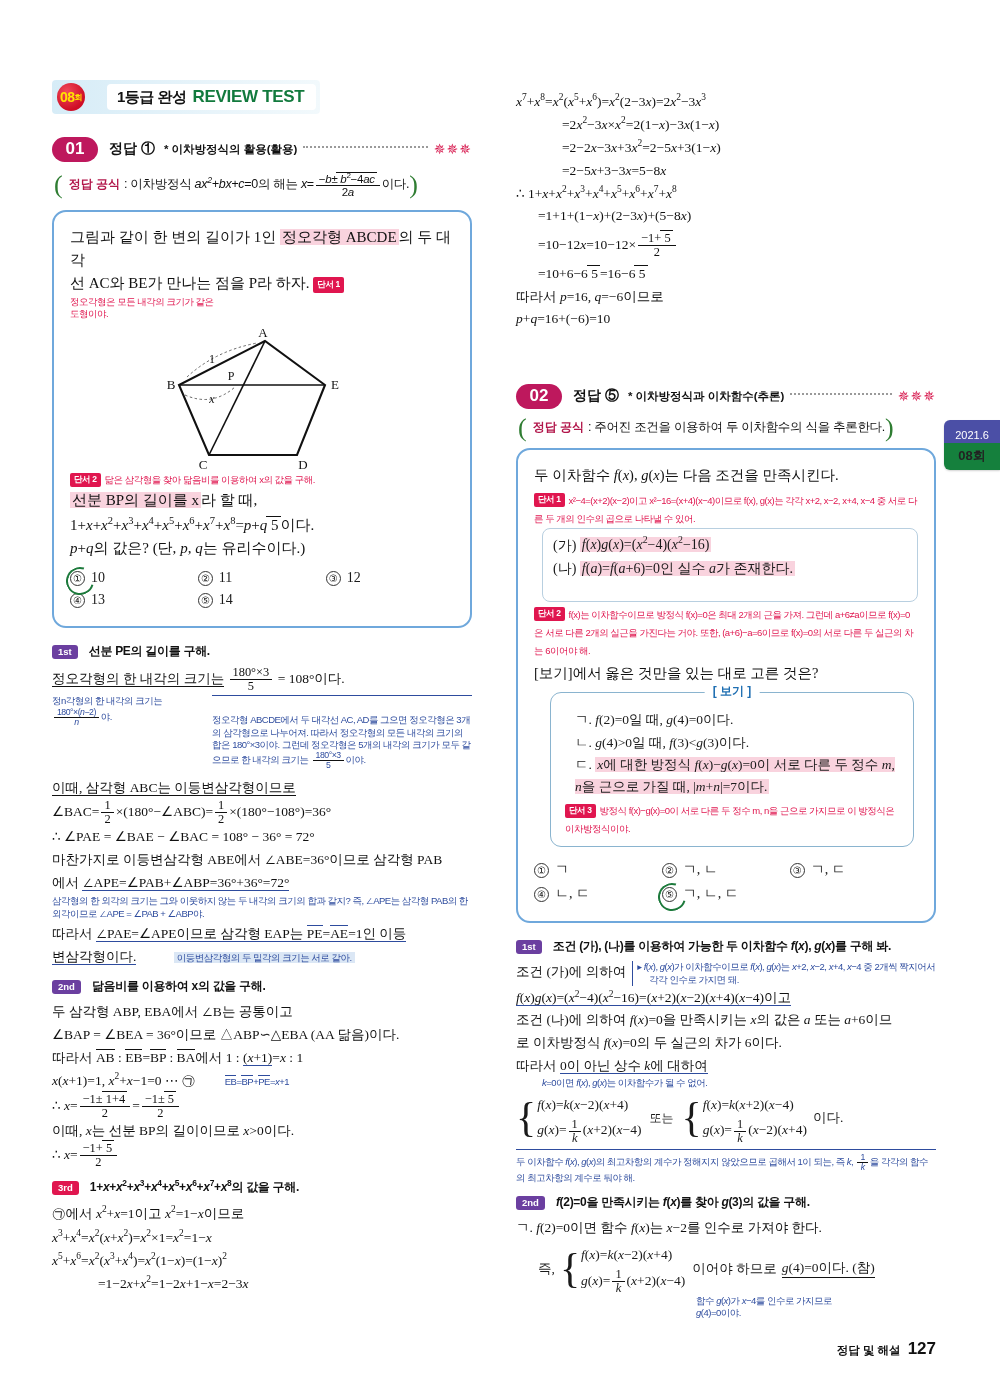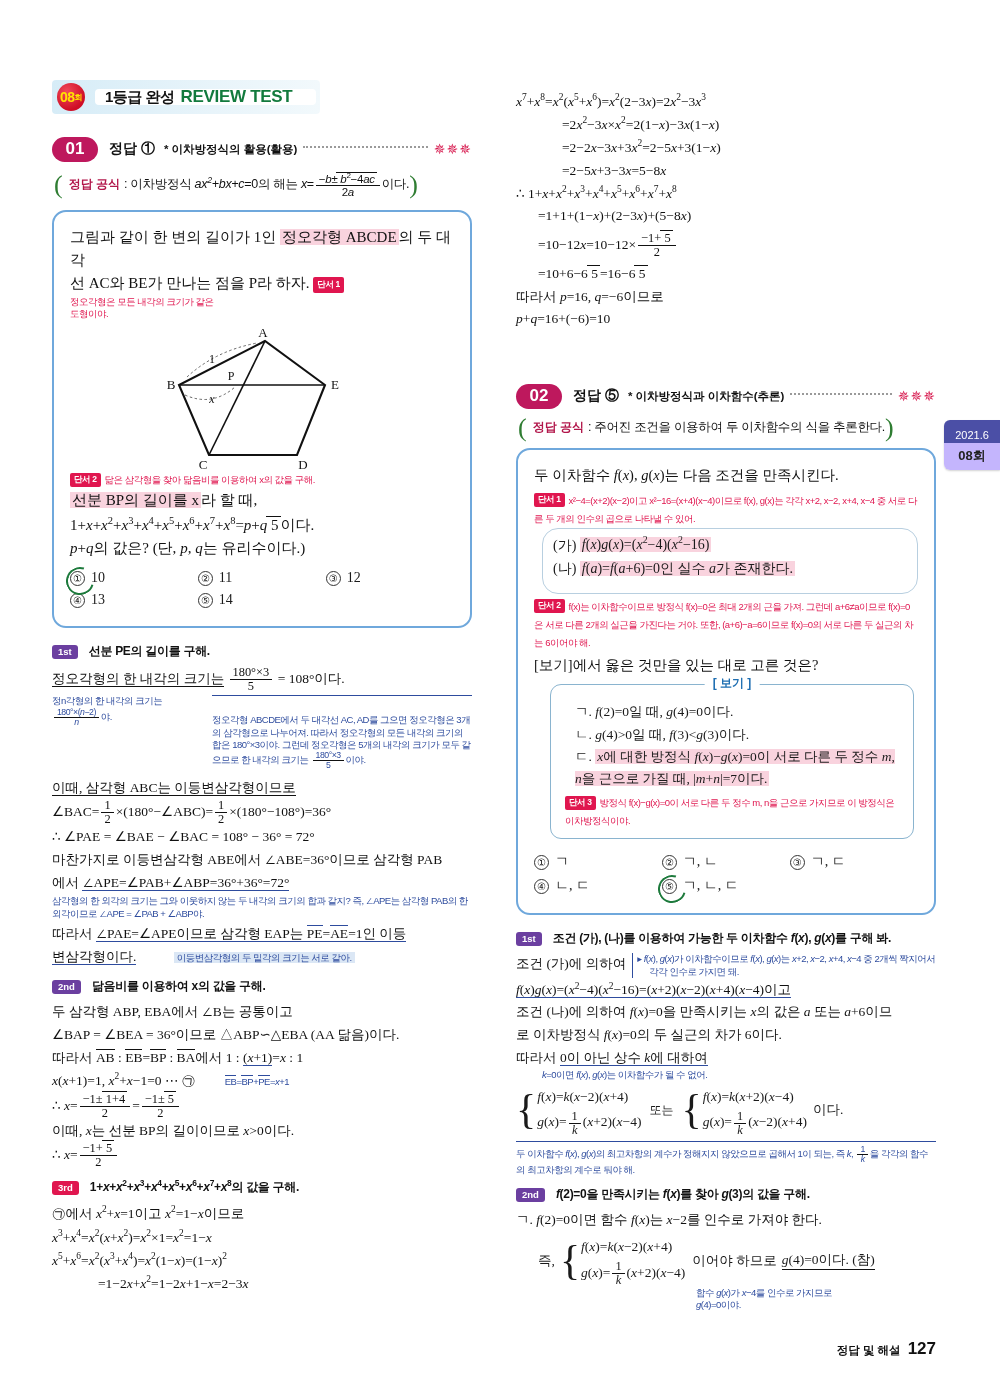--- a/index.html
+++ b/index.html
@@ -33,21 +33,21 @@
     background:radial-gradient(circle at 35% 30%, #f04a5a, #cf0d25 70%);
     color:#ffe400; font-family:"Liberation Sans",sans-serif;
     font-weight:bold; font-size:14px;
     display:flex;align-items:center;justify-content:center;
     margin-left:5px; letter-spacing:-0.5px;
     flex:0 0 auto;
   }
   .round-badge .sub { font-size:8px; color:#ffe400; margin-left:0px; }
   .banner-inner {
     background:#fff; border-radius:4px;
-    height:16px; margin-left:10px; margin-right:4px;
+    height:26px; margin-left:22px; margin-right:4px;
     display:flex;align-items:center; padding:0 10px;
     flex:1 1 auto;
   }
   .banner-kr {
     font-family:"Liberation Sans",sans-serif;
     font-weight:bold;font-size:15px;color:#111; letter-spacing:-0.5px;
   }
   .banner-en {
     font-family:"Liberation Sans",sans-serif;
     font-weight:bold;font-size:17px;color:#127a3d; margin-left:6px;
@@ -159,36 +159,36 @@
   .bogi-label {
     position:absolute; top:-9px; left:50%; transform:translateX(-50%);
     background:#fff; padding:0 8px;
     color:#1f6fb2; font-family:"Liberation Sans",sans-serif;
     font-weight:bold; font-size:12px;
   }
   .bogi-item { font-size:13.5px; line-height:1.65; margin-left:10px; }
 
   
   .cond-box {
-    border:1.2px solid #b8cfe0; border-radius:16px;
-    padding:4px 10px 12px 10px; margin:2px 0 2px 8px;
+    border:1.2px solid #b8cfe0; border-radius:8px;
+    padding:4px 10px 20px 10px; margin:2px 0 2px 8px;
   }
 
   
   .side-tab {
     position:absolute; right:0; top:420px; width:56px;
     border-radius:6px 0 0 6px; overflow:hidden;
     box-shadow:0 1px 2px rgba(0,0,0,.18);
   }
   .side-top {
     background:#4b4fa6; color:#fff; font-family:"Liberation Sans",sans-serif;
     font-size:11px; text-align:center; padding:9px 0 2px 0;
   }
   .side-bot {
-    background:#c4b5fd; color:#222; font-family:"Liberation Sans",sans-serif;
+    background:#15803d; color:#222; font-family:"Liberation Sans",sans-serif;
     font-size:13px; font-weight:bold; text-align:center; padding:4px 0 5px 0;
   }
 
   
   .footer {
     position:absolute; right:64px; bottom:36px;
     display:flex; align-items:baseline;
     font-family:Liberation Sans, sans-serif;
   }
   .footer-label { font-size:11.5px; font-weight:bold; color:#111; }

